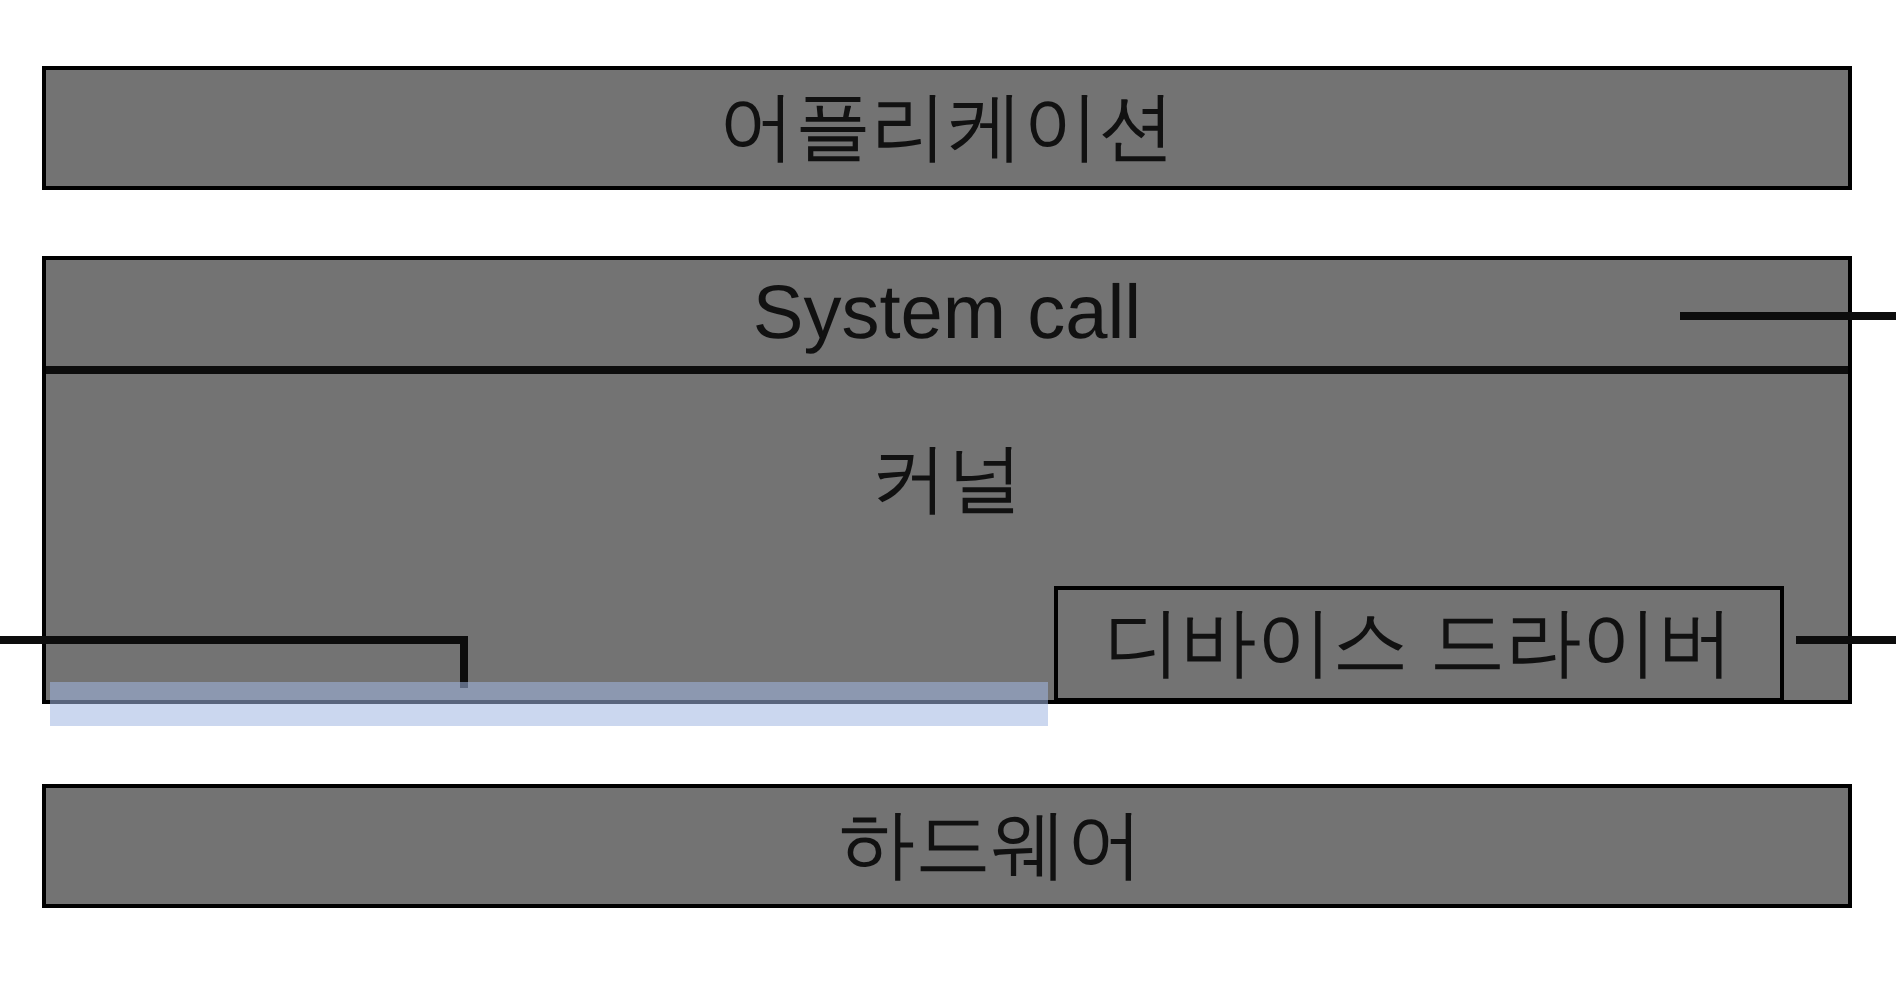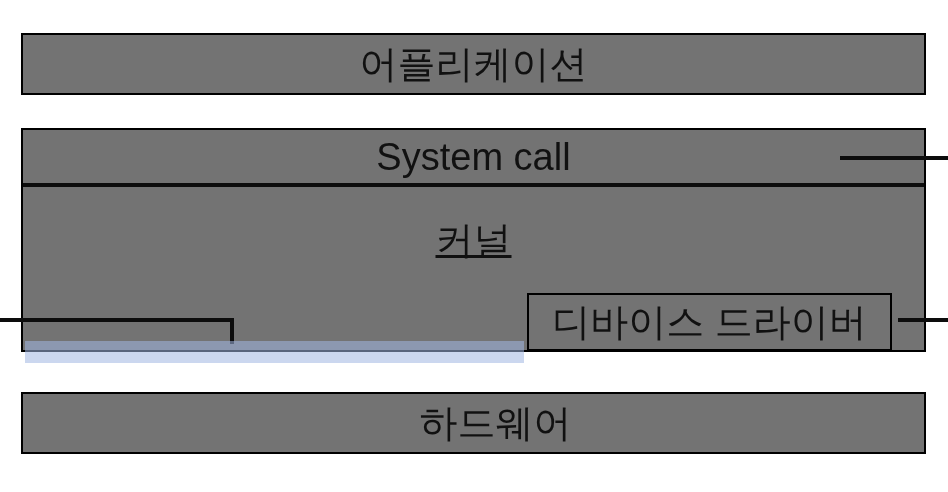--- a/index.html
+++ b/index.html
@@ -43,21 +43,20 @@
     justify-content: center;
     font-size: 38px;
   }
   .kernel-label-row {
     height: 62px;
     margin-top: 22px;
     display: flex;
     align-items: center;
     justify-content: center;
     font-size: 38px;
-    text-decoration: underline;
   }
   #device-box   { left: 527px; top: 293px; width: 365px; height: 58px; z-index: 3; }
   #hw-box       { left: 21px;  top: 392px; width: 905px; height: 62px; padding-left: 44px; }
 
   .connector {
     position: absolute;
     background: #0d0d0d;
     z-index: 4;
   }
   #syscall-connector { left: 840px; top: 156px; width: 108px; height: 4px; }

